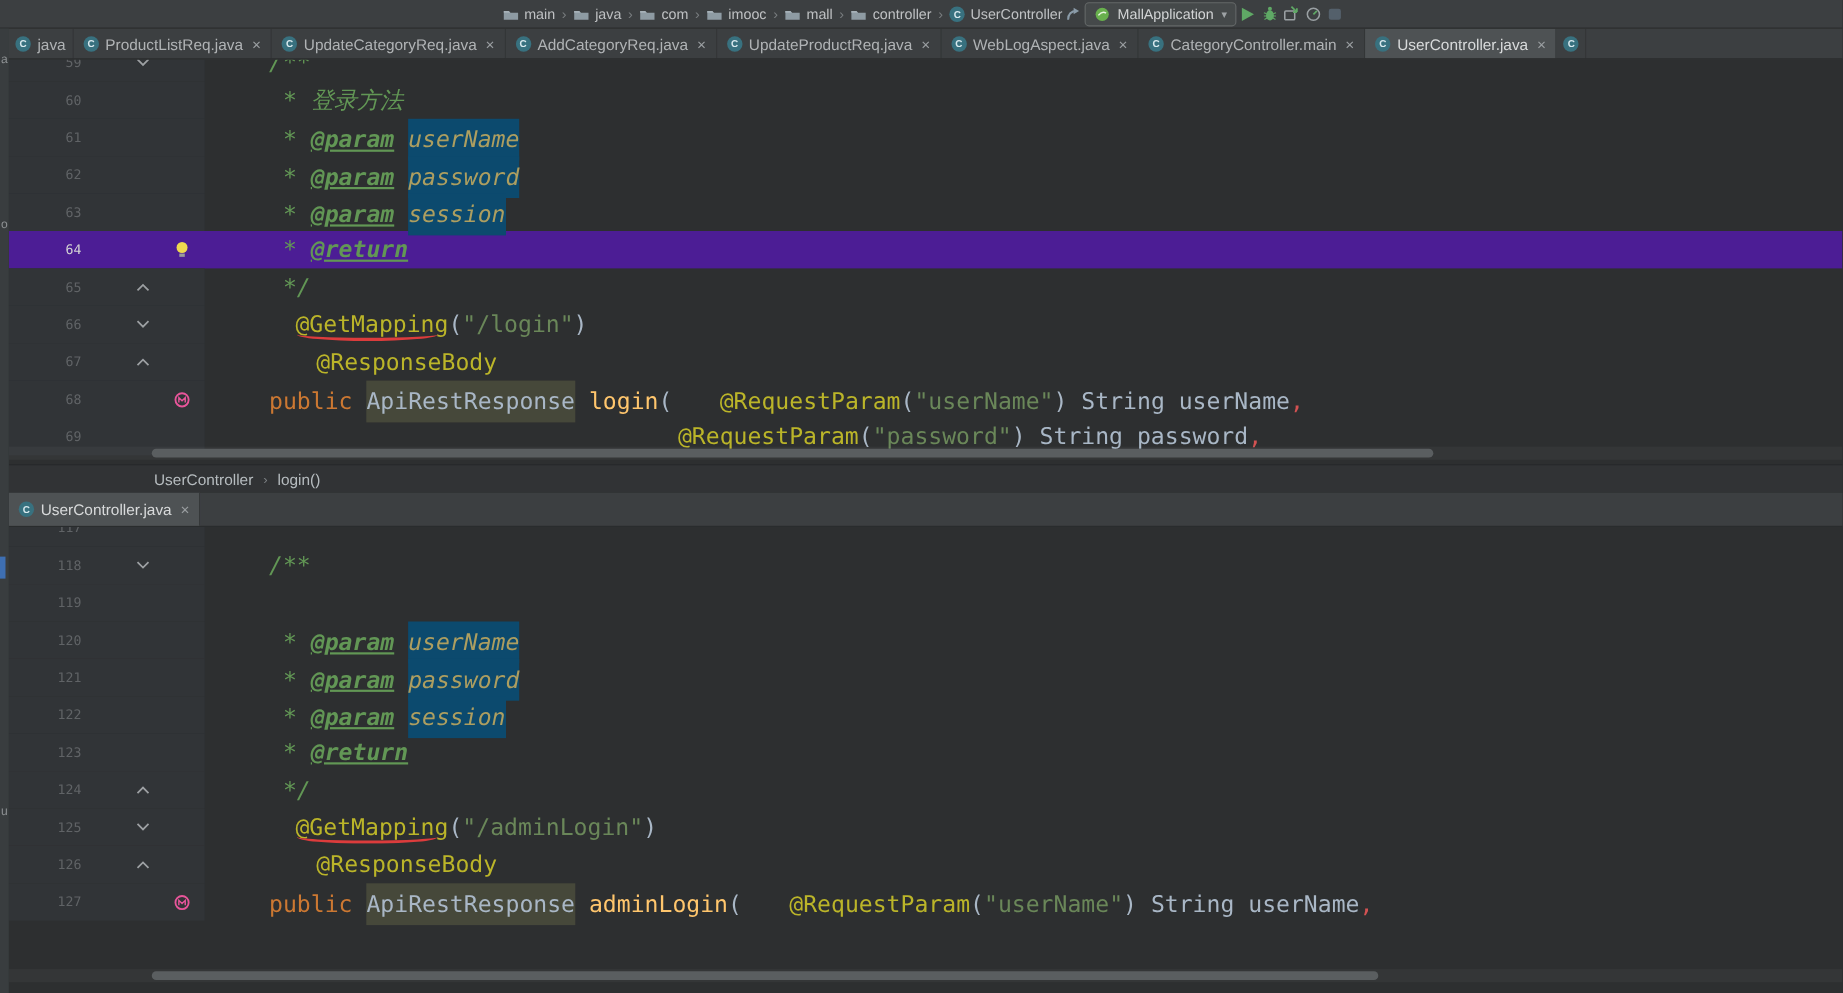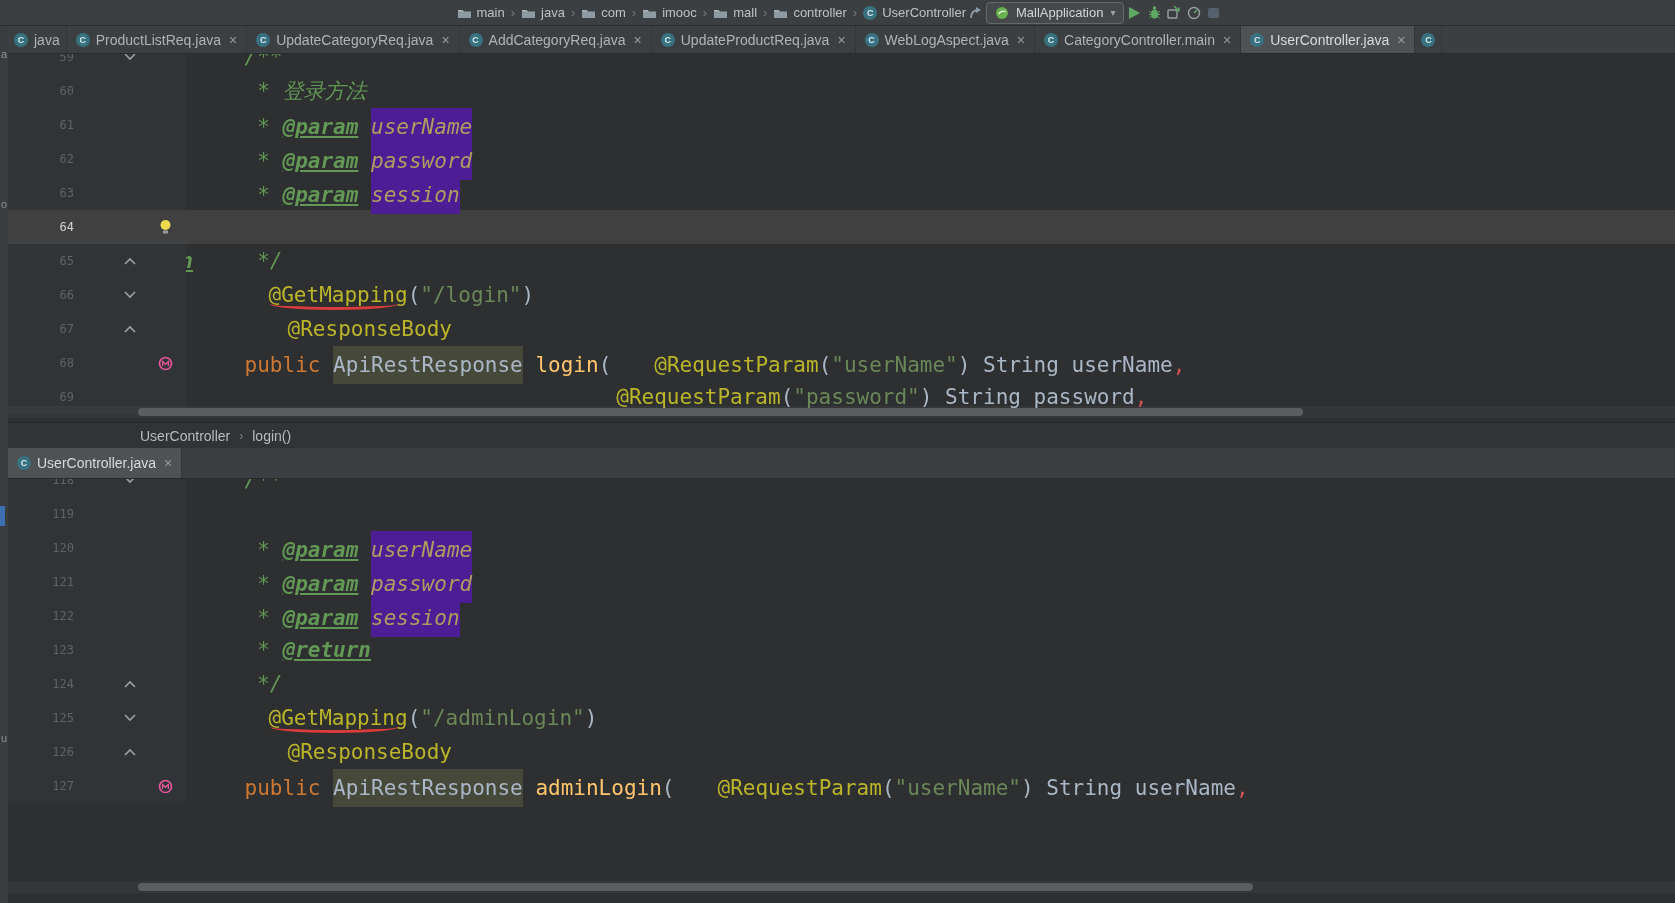--- a/index.html
+++ b/index.html
@@ -33,35 +33,35 @@
   .notch{position:absolute;top:480px;left:0;width:5px;height:20px;background:#3E6FB2;}
 
   
   .editor{position:absolute;left:8px;right:0;background:#2d2f30;overflow:hidden;}
   .ed1{top:54px;height:368px;}
   .ed2{top:479px;bottom:0;}
   .rows{position:absolute;left:0;right:0;}
   .ed1 .rows{top:-14px;}
   .ed2 .rows{top:-16px;}
   .row{display:flex;height:34px;line-height:34px;font-family:"DejaVu Sans Mono",monospace;font-size:21px;color:#A9B7C6;}
-  .row.caret{background:#404040;flex-direction:column;}
+  .row.caret{background:#4c1d95;}
   .gutter{width:178px;flex:none;display:flex;align-items:center;background:#313437;box-sizing:border-box;}
   .row.caret .gutter{background:transparent;}
   .num{width:72px;text-align:right;padding-right:6px;box-sizing:border-box;font-size:12px;color:#606366;font-family:"DejaVu Sans Mono",monospace;}
   .row.caret .num{color:#d4d4d4;}
   .gsp{width:36px;}
   .fold{width:28px;display:inline-flex;justify-content:center;align-items:center;}
   .gico{width:42px;display:inline-flex;justify-content:center;align-items:center;}
   .code{white-space:pre;padding-left:8px;}
 
   
   .tok-p{color:#A9B7C6;}
   .tok-c{color:#629755;font-style:italic;}
   .tok-t{color:#629755;font-style:italic;font-weight:bold;text-decoration:underline;}
-  .tok-v{color:#AD9E60;background:#4c1d95;font-style:italic;display:inline-block;padding:2px 0;}
+  .tok-v{color:#AD9E60;background:#0c4a6e;font-style:italic;display:inline-block;padding:2px 0;}
   .tok-a{color:#BBB529;padding-left:43px;}
   .tok-A{color:#BBB529;position:relative;display:inline-block;margin-left:24px;}
   .tok-A::after{content:"";position:absolute;left:1px;right:10px;bottom:2px;height:9px;border-bottom:3.5px solid #DC3C3C;border-radius:50%;}
   .tok-s{color:#6A8759;}
   .tok-k{color:#CC7832;}
   .tok-m{color:#FFC66D;}
   .tok-h{color:#A9B7C6;background:#46483A;display:inline-block;padding:2px 0;}
   .tok-r{color:#D25252;}
 
   
@@ -391,20 +391,29 @@
       <span class="ico-class">C</span>
       <span class="tab-label">UserController.java</span>
       <span class="tab-close">×</span>
     </div>
   </div>
 
   <div class="editor ed2">
     <div class="rows" id="rows2">
         <div class="row">
           <div class="gutter">
+            <span class="num">117</span>
+            <span class="gsp"></span>
+            <span class="fold"></span>
+            <span class="gico"></span>
+          </div>
+          <div class="code"></div>
+        </div>
+        <div class="row">
+          <div class="gutter">
             <span class="num">118</span>
             <span class="gsp"></span>
             <span class="fold">
               <svg width="12" height="8" viewBox="0 0 12 8">
                 <polyline points="1,1 6,6 11,1" fill="none" stroke="#9DA0A3" stroke-width="1.6"></polyline>
               </svg>
             </span>
             <span class="gico"></span>
           </div>
           <div class="code"><span class="tok-p">    </span><span class="tok-c">/**</span></div>

